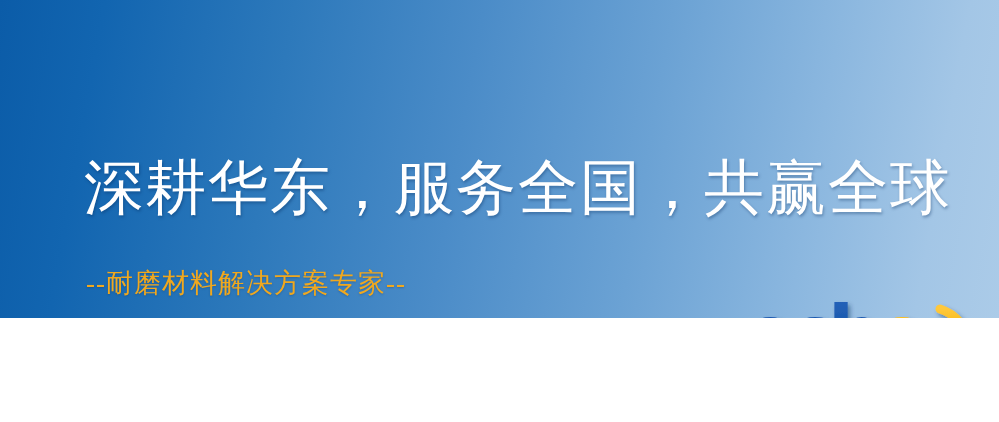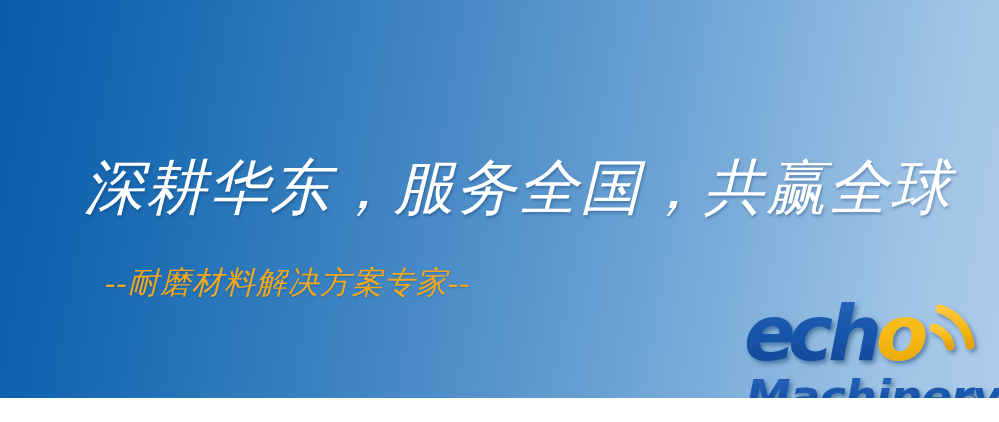--- a/index.html
+++ b/index.html
@@ -5,34 +5,33 @@
 <style>
   html, body {
     margin: 0;
     padding: 0;
     background: #ffffff;
   }
 
   #banner {
     position: relative;
     width: 999px;
-    height: 398px;
+    height: 318px;
     overflow: hidden;
     background: linear-gradient(100deg,
                 #0b5ca8 0%,
                 #1265b0 10%,
                 #2d79bb 28%,
                 #4b8cc8 46%,
                 #6ba2d4 64%,
                 #8bb7df 80%,
                 #a3c6e6 92%,
                 #abcbe8 100%);
     font-family: "Liberation Sans", sans-serif;
     user-select: none;
-    font-style: italic;
   }
 
   
   .headline {
     position: absolute;
     left: 84px;
     top: 152px;
     font-family: "Liberation Serif", "DejaVu Serif", serif;
     font-size: 60px;
     line-height: 72px;
@@ -41,27 +40,26 @@
     white-space: nowrap;
     text-shadow: 1px 2px 3px rgba(0, 40, 90, 0.35);
   }
 
   
   .subtitle {
     position: absolute;
     left: 86px;
     top: 266px;
     font-family: "Liberation Serif", "DejaVu Serif", serif;
-    font-size: 31px;
+    font-size: 27px;
     line-height: 34px;
     letter-spacing: 1px;
     color: #f0a81e;
     white-space: nowrap;
     text-shadow: 0 1px 2px rgba(0, 40, 90, 0.25);
-    margin-left: 19px;
   }
 
   
   .logo {
     position: absolute;
     left: 744px;
     top: 296px;
     width: 256px;
     height: 126px;
   }

